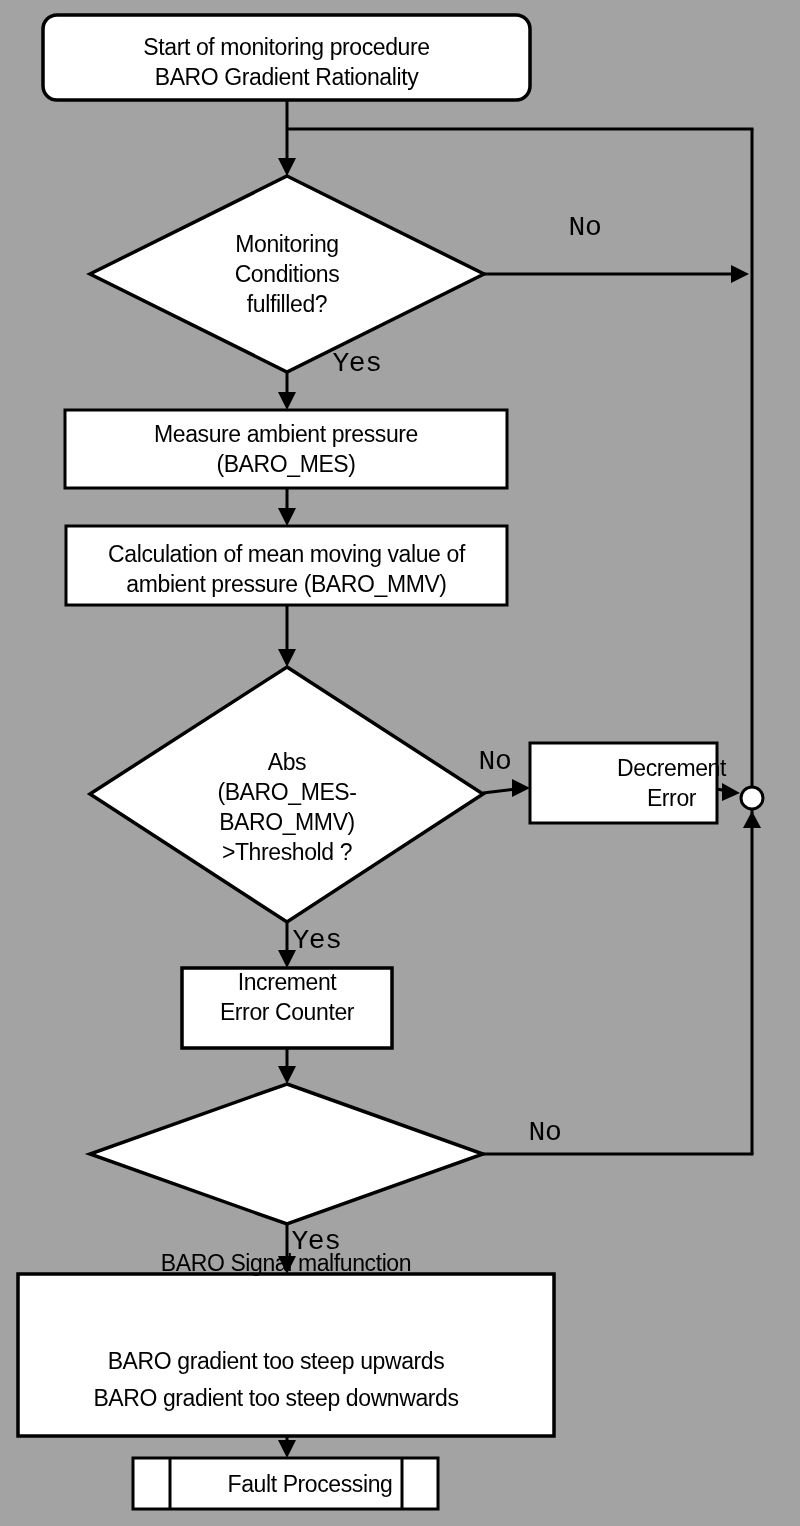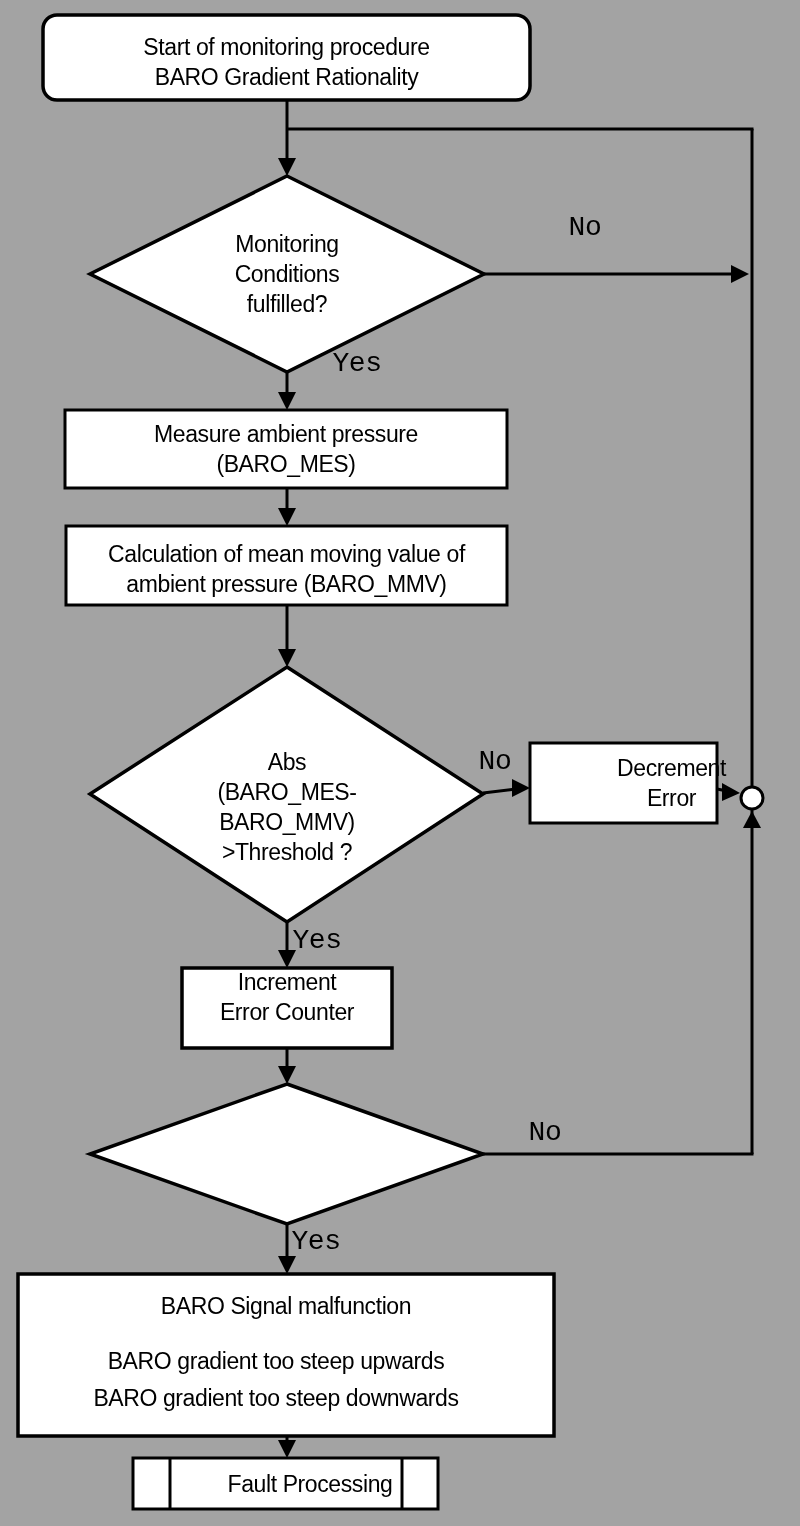--- a/index.html
+++ b/index.html
@@ -123,21 +123,21 @@
 BARO_MMV)
 &gt;Threshold ?</div>
 
   <div class="lbl" style="left:530px; top:743px; width:187px; height:80px;padding-left:48px;">Decrement
 Error</div>
 
   <div class="lbl" style="left:182px; top:968px; width:210px; height:57px;">Increment
 Error Counter</div>
 
 
-  <div class="lbl" style="left:18px; top:1292px; width:536px; height:28px;">BARO Signal malfunction</div>
+  <div class="lbl" style="left:18px; top:1249px; width:536px; height:28px;">BARO Signal malfunction</div>
 
   <div class="lbl" style="left:8px; top:1342px; width:536px; height:76px; line-height:37px;">BARO gradient too steep upwards
 BARO gradient too steep downwards</div>
 
   <div class="lbl" style="left:170px; top:1458px; width:232px; height:51px;padding-left:24px;">Fault Processing</div>
 
   <div class="edge-lbl" style="left:555px; top:214px; width:60px; height:28px;">No</div>
 
   <div class="edge-lbl" style="left:327px; top:350px; width:60px; height:28px;">Yes</div>
 

